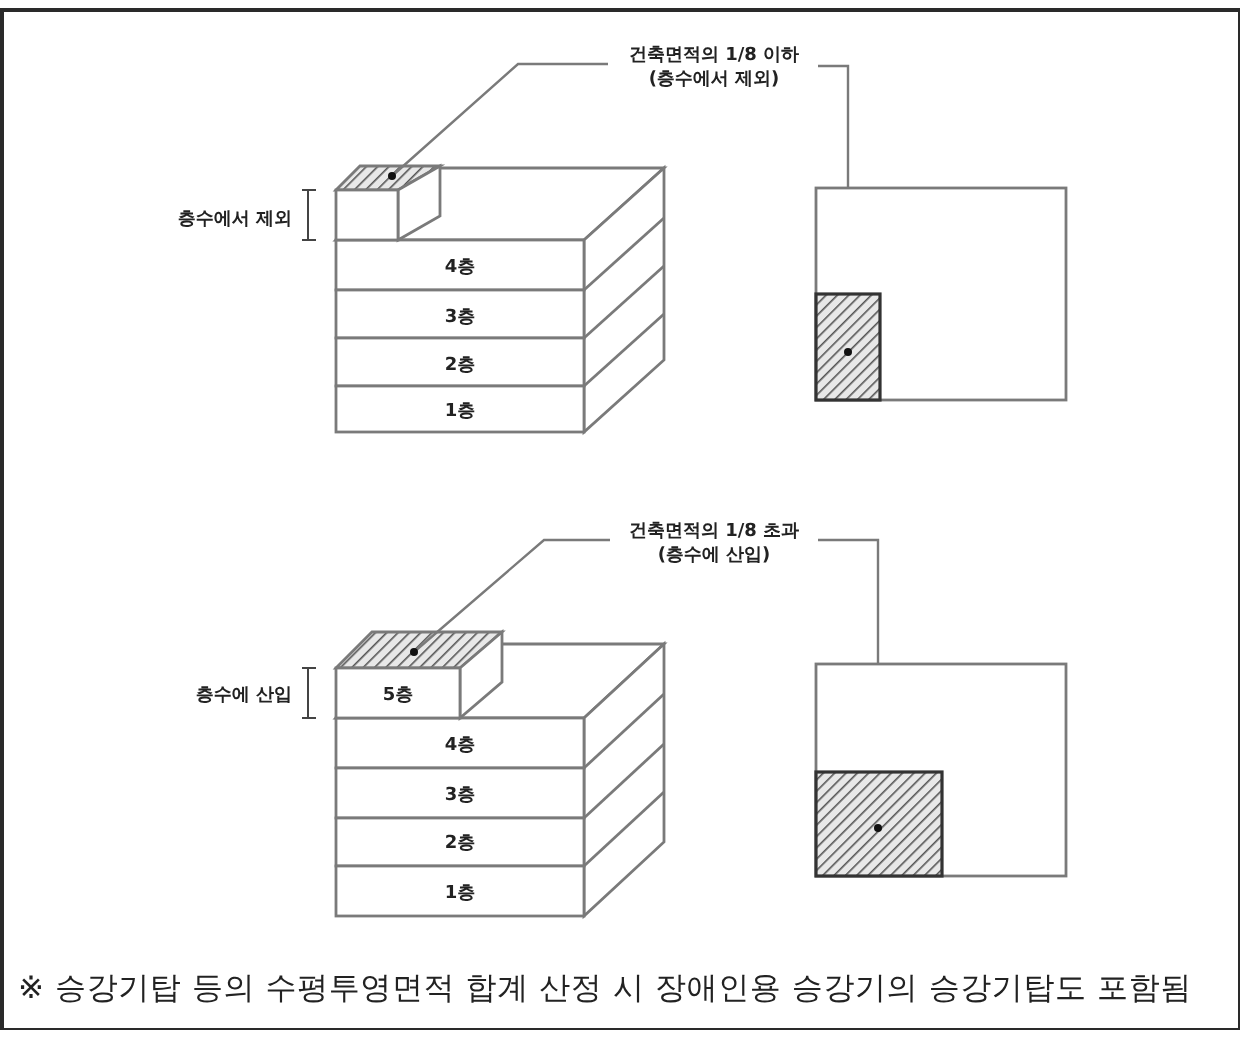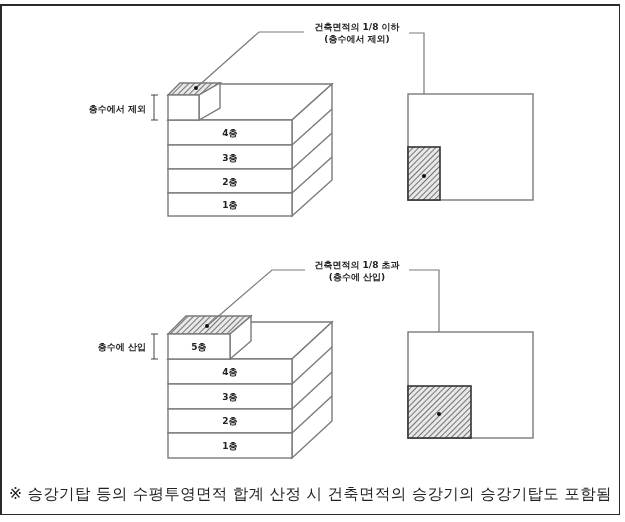--- a/index.html
+++ b/index.html
@@ -105,13 +105,13 @@
   <text class="lbl" x="357" y="268" font-size="9" text-anchor="middle">건축면적의 1/8 초과</text>
   <text class="lbl" x="357" y="280" font-size="9" text-anchor="middle">(층수에 산입)</text>
 
   <g>
     <rect x="408" y="332" width="125" height="106" fill="#fff" stroke="#7a7a7a" stroke-width="1.4"></rect>
     <rect x="408" y="386" width="63" height="52" fill="url(#hatch)" stroke="#333" stroke-width="1.6"></rect>
     <circle cx="439" cy="414" r="2" fill="#111"></circle>
   </g>
 </svg>
 
-<div id="footnote">※ 승강기탑 등의 수평투영면적 합계 산정 시 건축면적의 승강기의 승강기탑도 포함됨</div>
+<div id="footnote">※ 승강기탑 등의 수평투영면적 합계 산정 시 장애인용 승강기의 승강기탑도 포함됨</div>
 
 </body></html>

